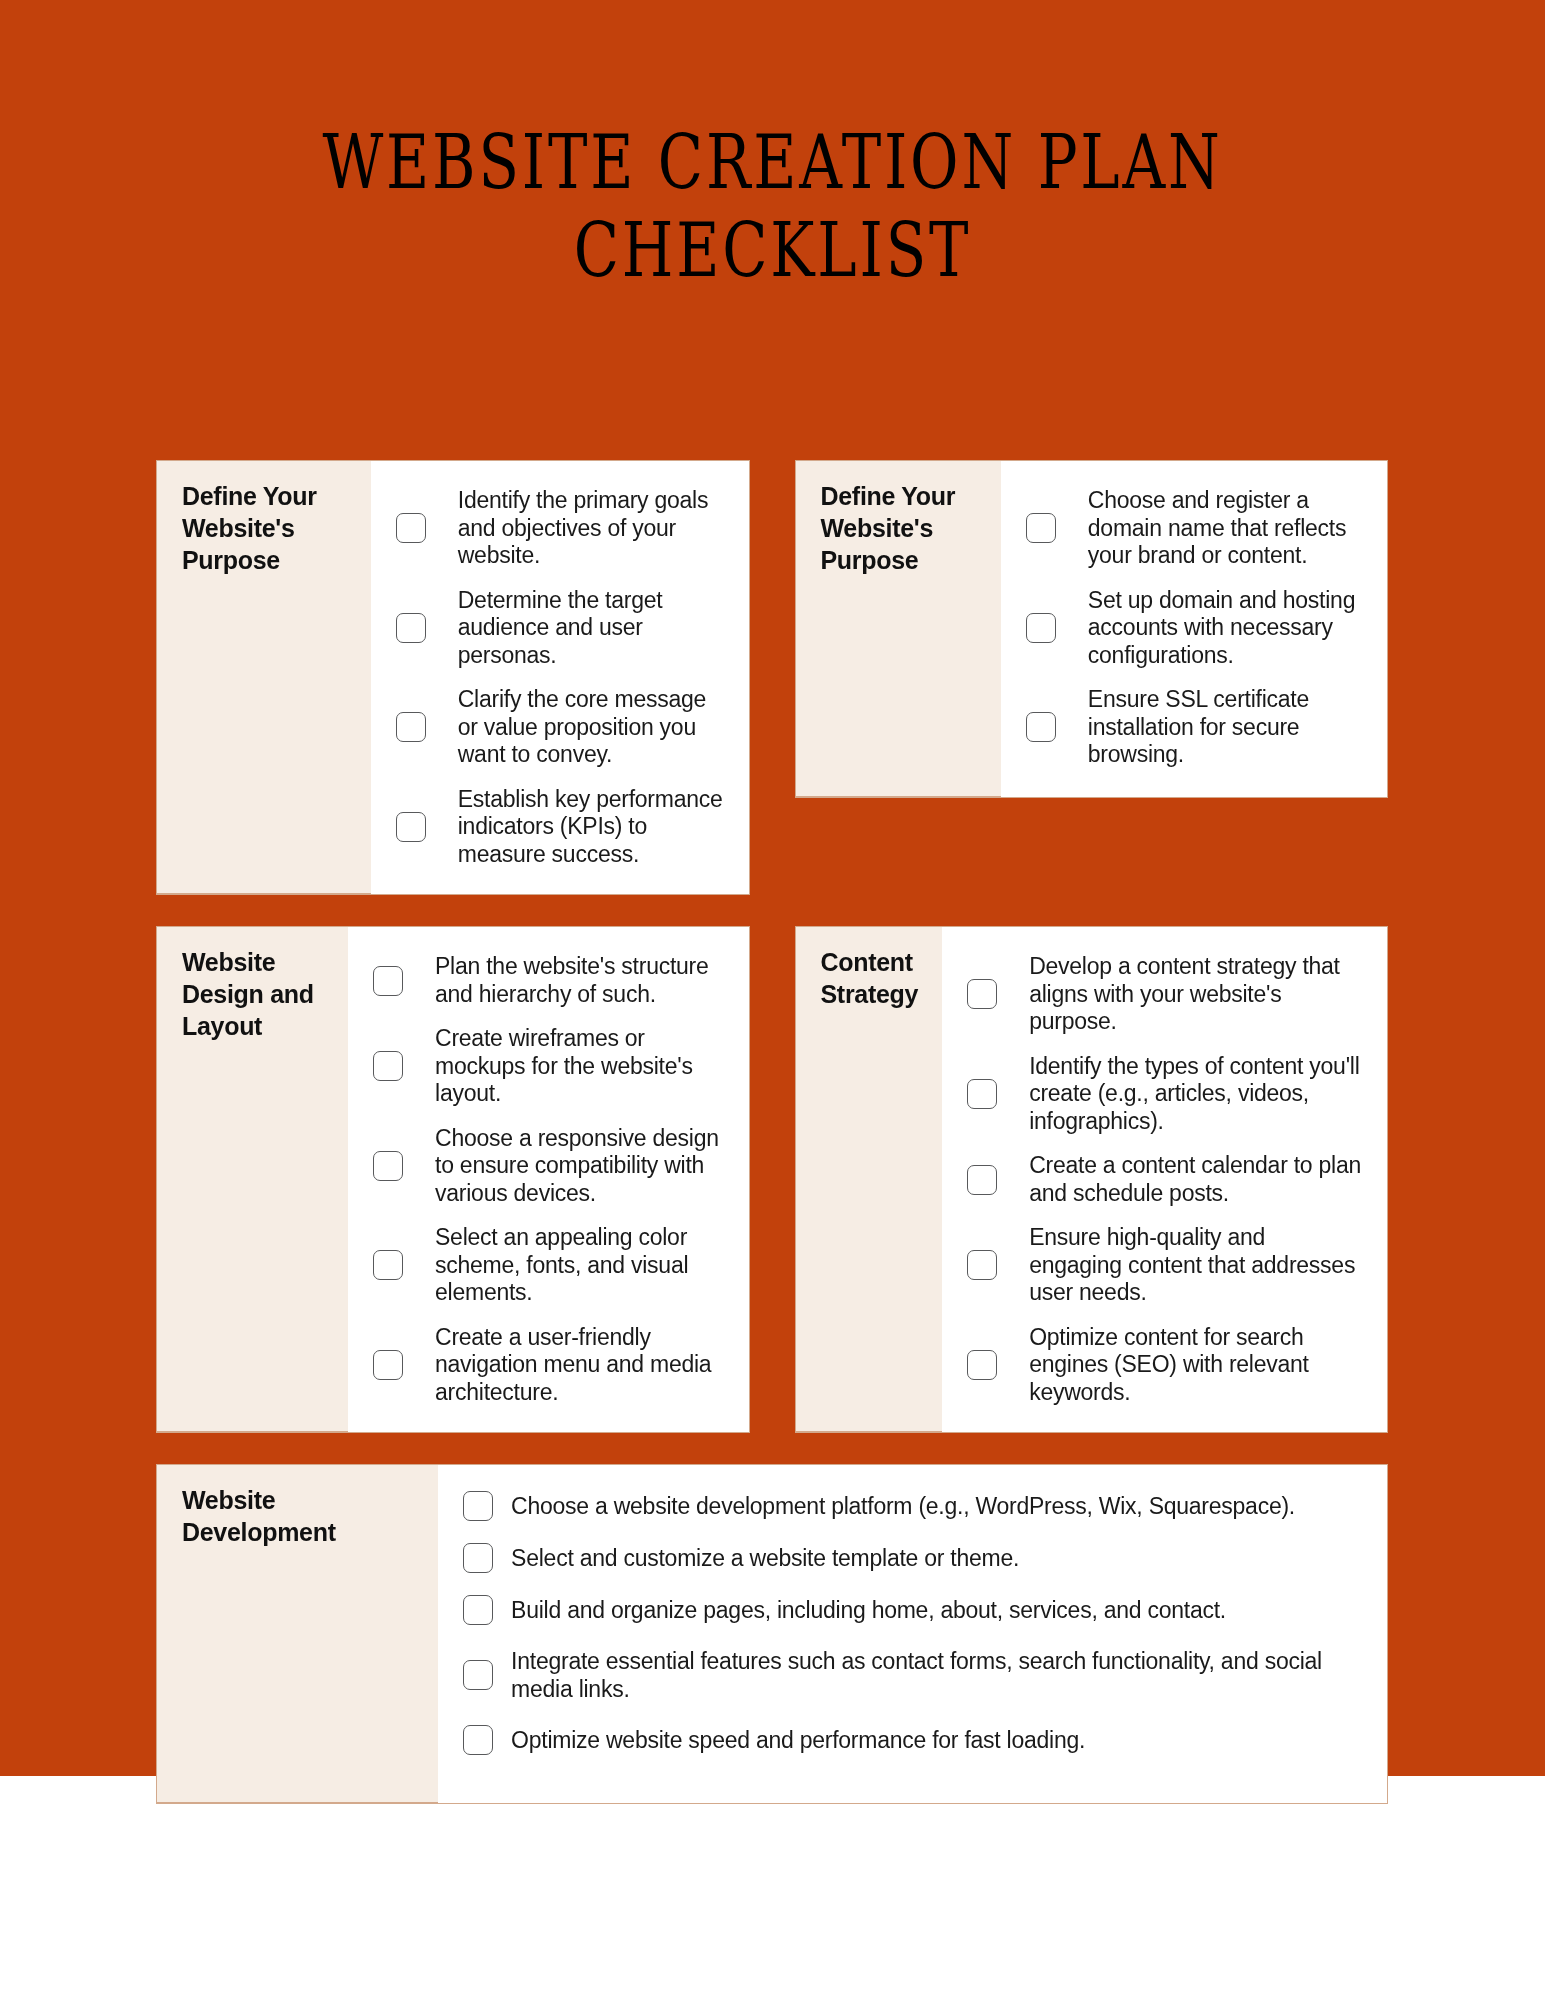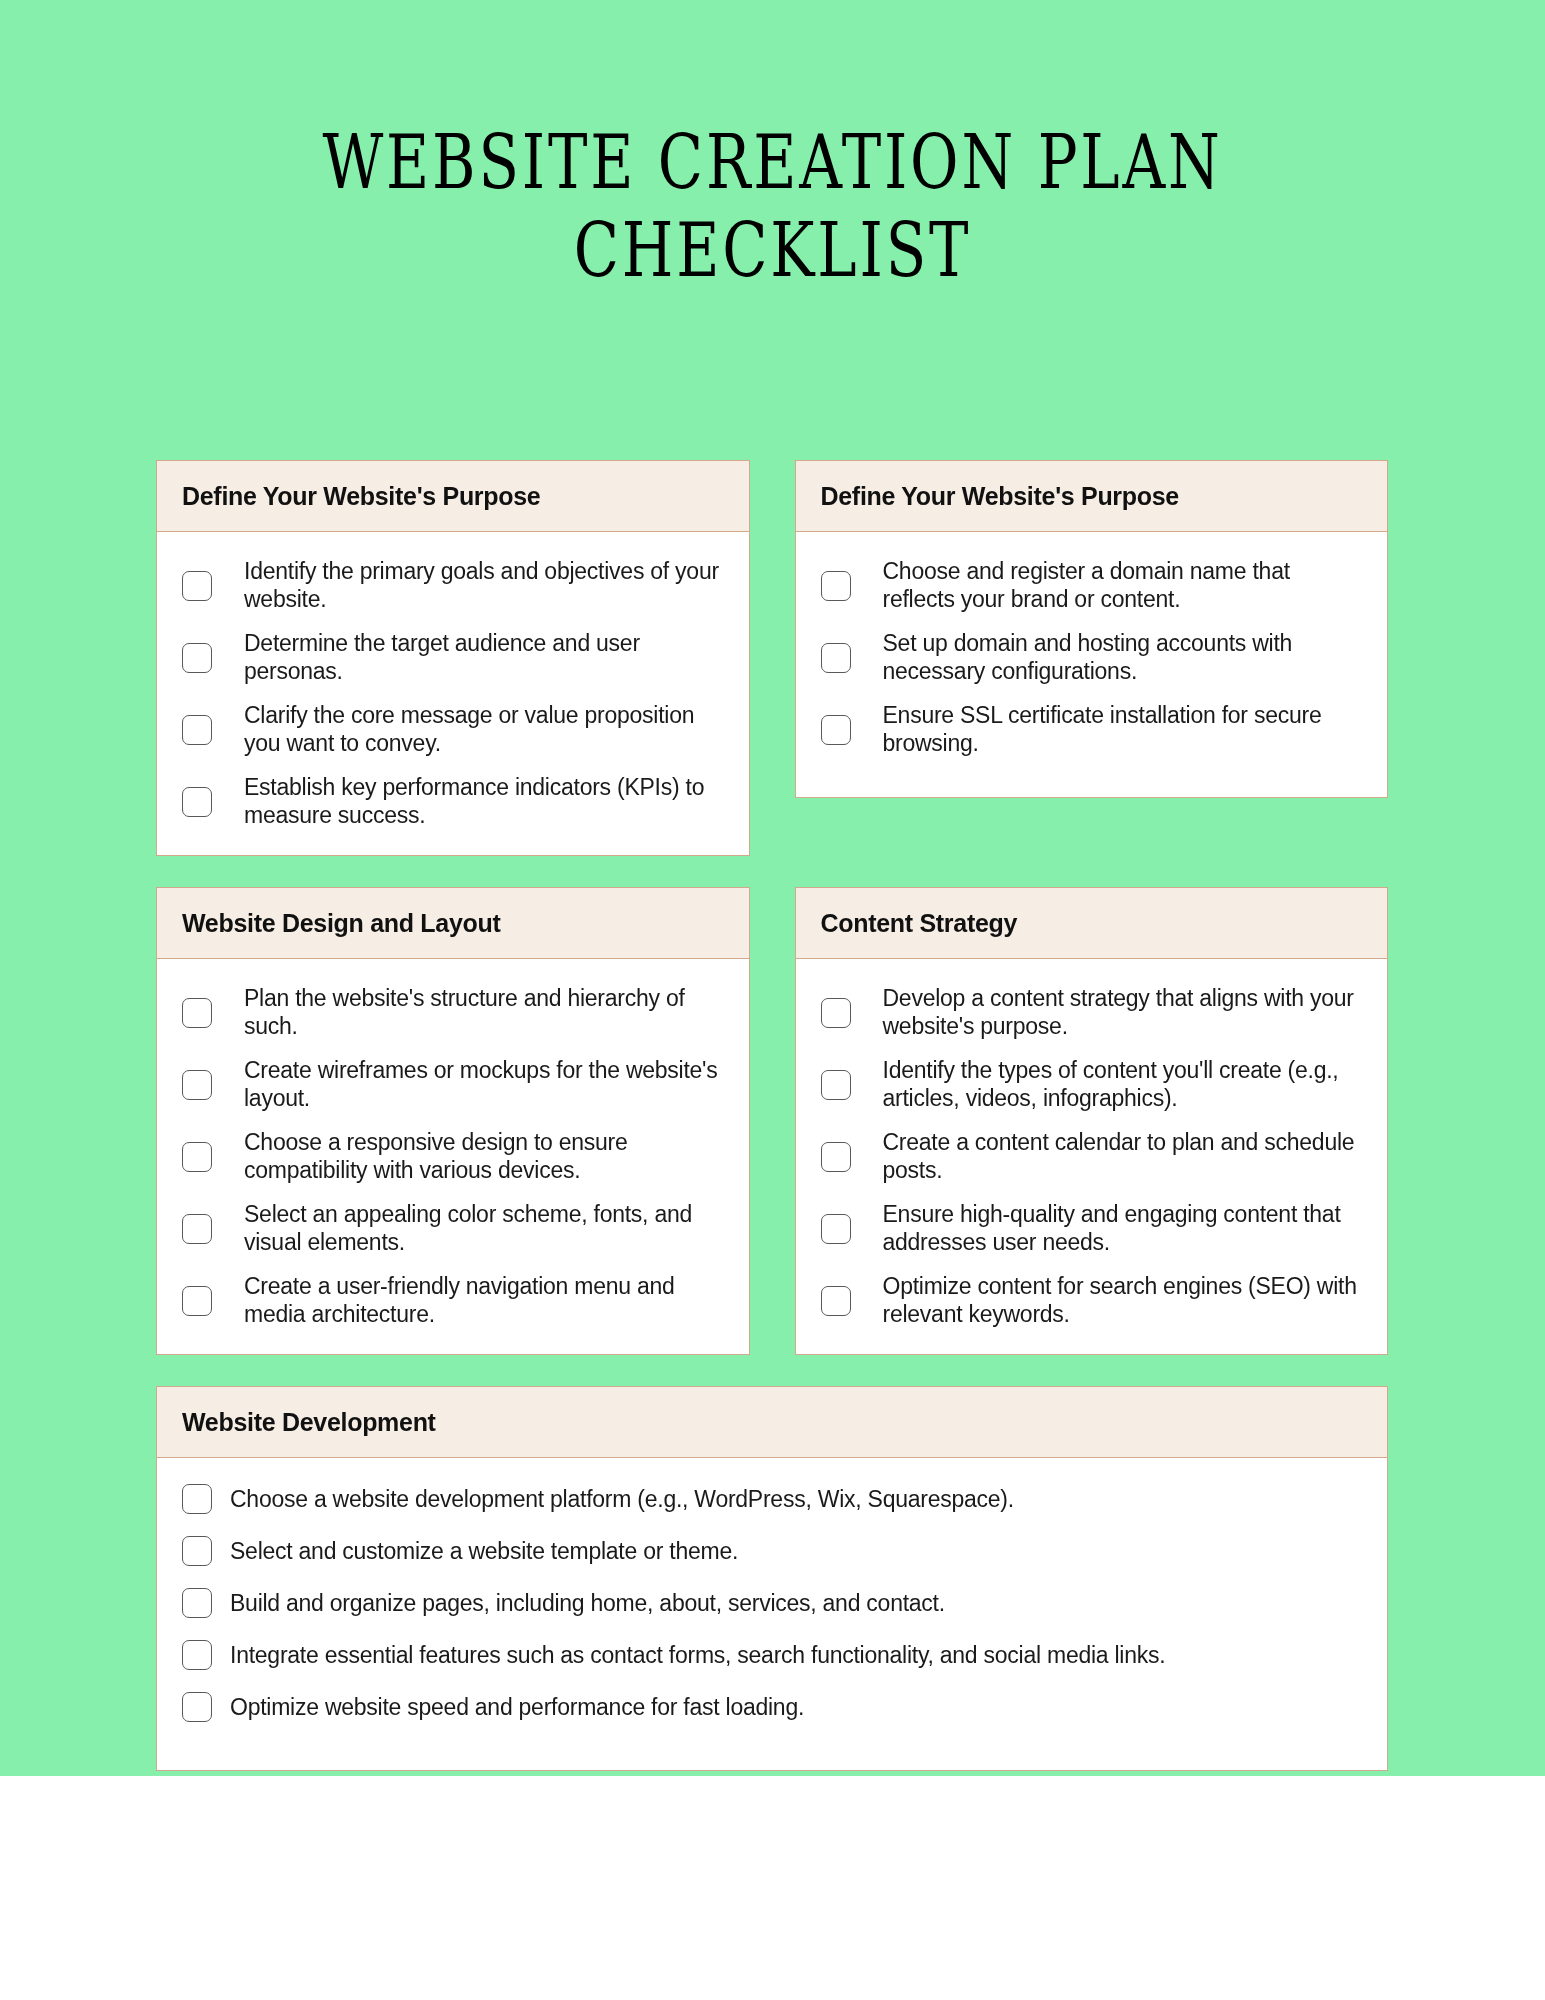--- a/index.html
+++ b/index.html
@@ -11,21 +11,21 @@
     width: 1545px;
     height: 2000px;
     font-family: "Liberation Sans", sans-serif;
     -webkit-font-smoothing: antialiased;
   }
 
   .page {
     position: relative;
     width: 1545px;
     height: 1776px;
-    background: #86efac;
+    background: #c2410c;
     box-sizing: border-box;
     padding-left: 17px;
   }
 
   
   .title-block {
     position: absolute;
     left: 150px;
     top: 118px;
     width: 1245px;
@@ -62,21 +62,20 @@
   }
   .col-full {
     width: 100%;
   }
 
   .card {
     border: 1.6px solid #d3a98c;
     background: #ffffff;
     box-sizing: border-box;
     display: flex;
-    flex-direction: column;
   }
   .card-head {
     background: #f6ede4;
     border-bottom: 1.6px solid #d3a98c;
     padding: 19px 24px 19px 25px;
     box-sizing: border-box;
   }
   .card-head-title {
     font-family: "Liberation Sans", sans-serif;
     font-weight: bold;

